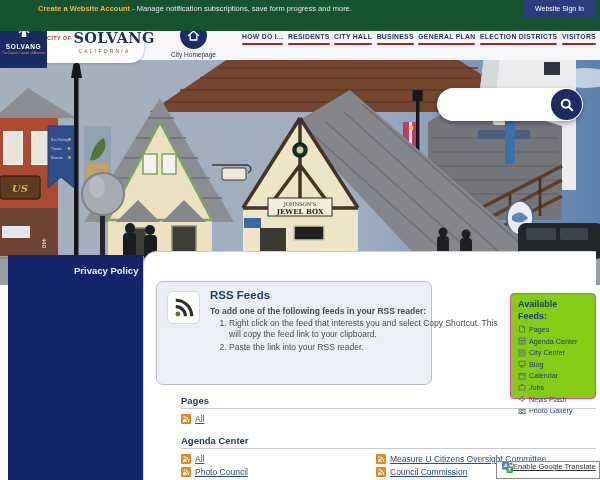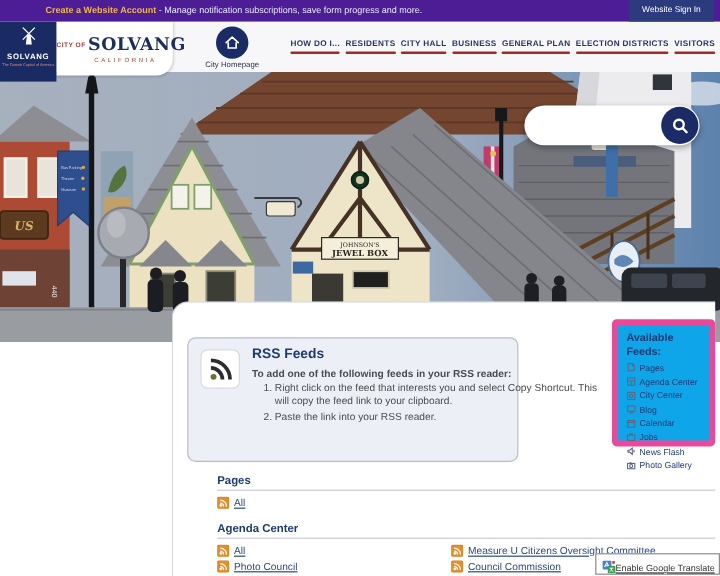--- a/index.html
+++ b/index.html
@@ -1,20 +1,20 @@
 <!DOCTYPE html>
 <html><head>
 <meta charset="utf-8">
 <style>
   html,body{margin:0;padding:0;}
   body{font-family:"Liberation Sans",sans-serif;background:#e9e9e9;}
   .page{position:relative;width:600px;height:480px;overflow:hidden;background:#ffffff;margin:0 auto;}
 
   
-  .topbar{position:absolute;left:0;top:0;width:600px;height:18px;background:#4c1d95;z-index:20;}
+  .topbar{position:absolute;left:0;top:0;width:600px;height:31px;background:#14532d;z-index:20;}
   .topbar-left{position:absolute;left:38px;top:0;height:18px;line-height:18px;font-size:7.5px;color:#e8eaf2;white-space:nowrap;}
   .topbar-left .acct{color:#f0b64b;font-weight:bold;cursor:pointer;}
   .signin{position:absolute;right:5px;top:0;height:18px;line-height:18px;padding:0 11px;background:#2c3b7d;color:#ffffff;font-size:7px;cursor:pointer;}
 
   
   .header{position:absolute;left:0;top:18px;width:600px;height:42px;background:#f7f7f9;z-index:12;}
   .logo-square{position:absolute;left:0;top:18px;width:47px;height:50px;background:#1a2a63;z-index:15;text-align:center;cursor:pointer;}
   .logo-square .lg-name{display:block;margin-top:1px;color:#ffffff;font-size:6.5px;font-weight:bold;letter-spacing:.6px;}
   .logo-square .lg-tag{display:block;color:#d98f7f;font-size:3.2px;margin-top:1px;white-space:nowrap;overflow:hidden;}
   .brand-card{position:absolute;left:47px;top:18px;width:97px;height:45px;background:#ffffff;border-bottom-right-radius:14px;box-shadow:1px 1px 2px rgba(40,40,60,.18);z-index:14;text-align:center;padding-top:11px;box-sizing:border-box;cursor:pointer;}
@@ -44,31 +44,31 @@
   .breadcrumb{position:absolute;left:16px;top:12px;font-size:7.5px;color:#3f4043;margin-top:40px;}
   .breadcrumb .bc-home{color:#a33028;cursor:pointer;}
 
   .rss-box{position:absolute;left:12px;top:29px;width:276px;height:104px;background:#edeff6;border:1px solid #b9bdca;border-radius:7px;box-sizing:border-box;}
   .rss-tile{position:absolute;left:10px;top:9px;width:31px;height:31px;background:#ffffff;border:1px solid #d8dade;border-radius:6px;display:flex;align-items:center;justify-content:center;}
   .rss-title{position:absolute;left:53px;top:7px;font-size:11.5px;font-weight:bold;color:#1c3b72;}
   .rss-lead{position:absolute;left:53px;top:24px;font-size:8.5px;font-weight:bold;color:#4b4c4f;}
   .rss-steps{position:absolute;left:58px;top:36px;width:272px;margin:0;padding:0 0 0 14px;font-size:8.5px;color:#4b4c4f;}
   .rss-steps li{line-height:1.35;margin-bottom:1px;}
 
-  .feeds-box{position:absolute;left:366px;top:14px;width:86px;height:106px;background:#0ea5e9;border:5px solid #ec4899;border-radius:4px;box-sizing:border-box;padding:5px 0 0 7px;}
+  .feeds-box{position:absolute;left:366px;top:41px;width:86px;height:106px;background:#84cc16;border:1px solid #ec4899;border-radius:4px;box-sizing:border-box;padding:5px 0 0 7px;}
   .feeds-title{font-size:9px;font-weight:bold;color:#1d3a74;line-height:1.3;width:60px;}
   .feed-item{display:flex;align-items:center;gap:3px;margin-top:2.6px;cursor:pointer;}
   .feed-item span{font-size:7.2px;color:#223a77;white-space:nowrap;}
 
   .section-title{position:absolute;left:37px;font-size:9.5px;font-weight:bold;color:#1d3a74;}
   .rule{position:absolute;left:37px;right:0;height:1px;background:#c9ccd6;}
   .linkrow{position:absolute;display:flex;align-items:center;gap:4px;cursor:pointer;}
   .linkrow a{font-size:8.5px;color:#2c4a8a;text-decoration:underline;white-space:nowrap;}
 
-  .translate{position:absolute;left:496px;top:461px;width:104px;height:18px;background:#ffffff;border:1px solid #8c8c8c;z-index:10;display:flex;align-items:flex-end;gap:0;padding-left:5px;box-sizing:border-box;cursor:pointer;}
+  .translate{position:absolute;left:496px;top:461px;width:104px;height:18px;background:#ffffff;border:1px solid #8c8c8c;z-index:10;display:flex;align-items:flex-start;gap:0;padding-left:5px;box-sizing:border-box;cursor:pointer;}
   .translate span{font-size:7.5px;color:#333333;text-decoration:underline;white-space:nowrap;}
 </style>
 </head>
 <body>
 
 <div class="page">
 
   <div class="topbar">
     <div class="topbar-left">
       <span class="acct">Create a Website Account</span><span> - Manage notification subscriptions, save form progress and more.</span>
@@ -228,20 +228,23 @@
 
   <div class="searchpill">
     <button class="searchbtn">
       <svg width="16" height="16" viewBox="0 0 16 16">
         <circle cx="6.8" cy="6.8" r="4" stroke="#ffffff" stroke-width="2" fill="none"></circle>
         <line x1="9.8" y1="9.8" x2="13.2" y2="13.2" stroke="#ffffff" stroke-width="2" stroke-linecap="round"></line>
       </svg>
     </button>
   </div>
 
+  <div class="left-panel">
+    <div class="menu-item">Privacy Policy</div>
+  </div>
 
   <div class="content-panel">
 
     <div class="breadcrumb">
       <span class="bc-home">Home</span>
       <span>›</span>
       <span>RSS</span>
     </div>
 
     <div class="rss-box">

